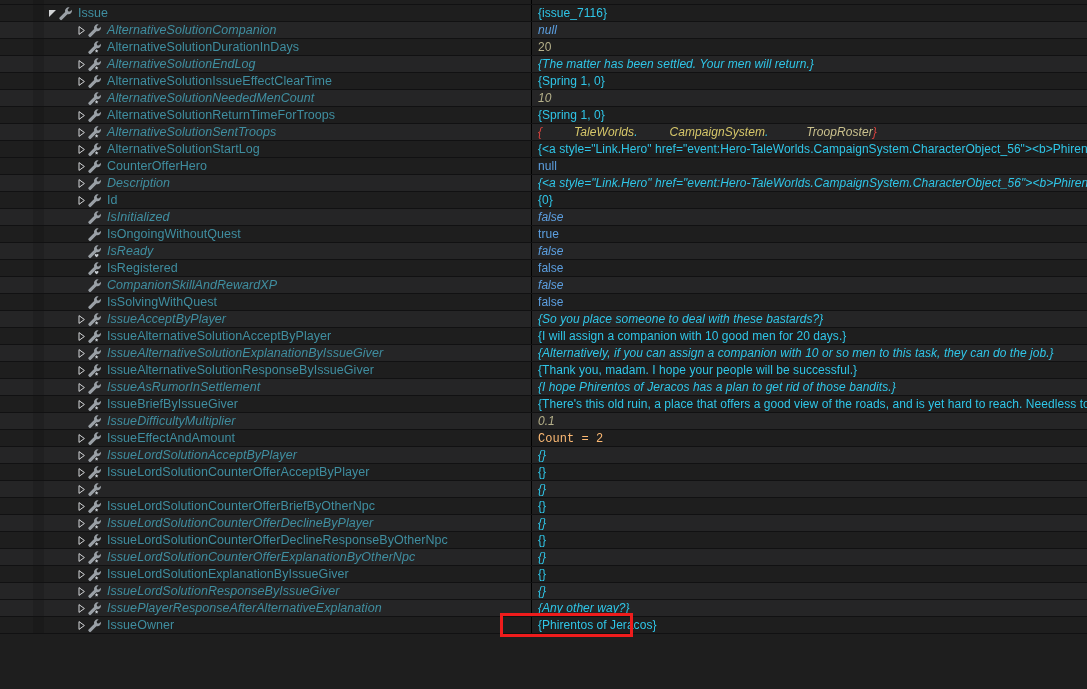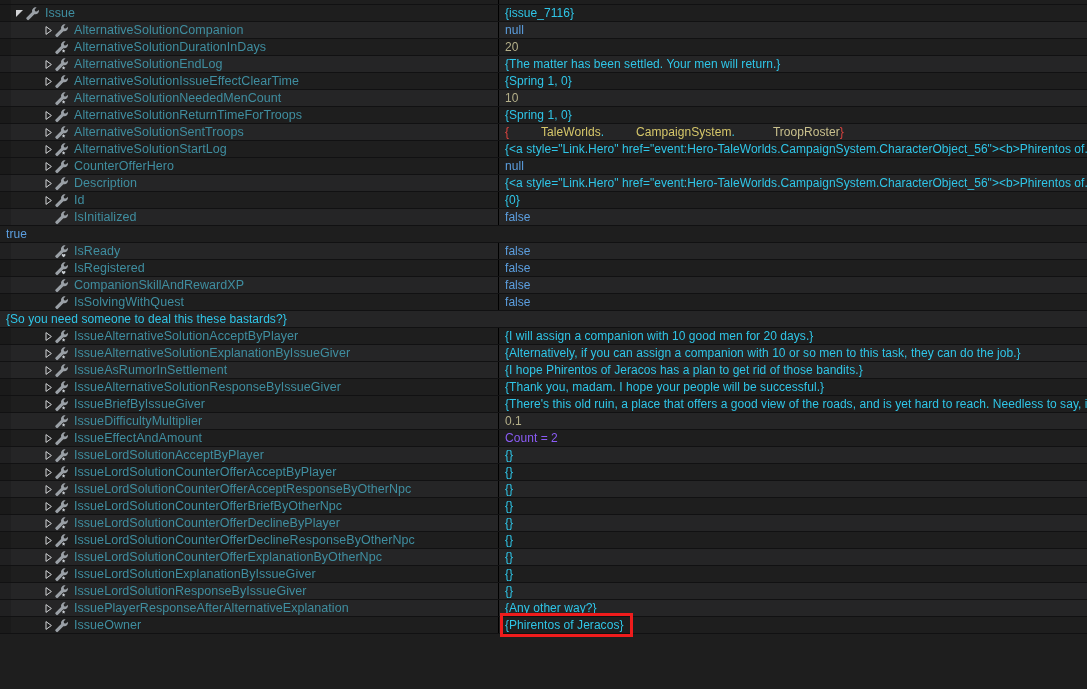--- a/index.html
+++ b/index.html
@@ -26,39 +26,40 @@
   .row {
     position: relative;
     display: flex;
     height: 17px;
     box-sizing: border-box;
     border-bottom: 1px solid #111112;
     background: #1e1e1e;
     align-items: center;
     overflow: hidden;
   }
-  .row.alt { background: #252526; }
+  .row.alt { background: #252526; font-style: italic; }
 
   
   .row.sliver {
     height: 5px;
     border-bottom: 1px solid #111112;
   }
 
   
   .name-cell {
     position: relative;
     width: 499px;
     min-width: 499px;
     height: 100%;
     display: flex;
     align-items: center;
     box-sizing: border-box;
     border-right: 1px solid #000000;
     overflow: hidden;
+    margin-left: 33px;
   }
   
   .name-cell::before {
     content: "";
     position: absolute;
     left: 0; top: 0; bottom: 0;
     width: 11px;
     background: #1a1a1a;
     pointer-events: none;
   }
@@ -106,21 +107,21 @@
   }
   .vtext {
     font-size: 12px;
     line-height: 14px;
     white-space: nowrap;
     letter-spacing: 0.05px;
   }
   .v-obj  { color: #2fc6e8; }   
   .v-kw   { color: #5c9fe0; }   
   .v-num  { color: #b5b08a; text-align: center; }   
-  .v-cnt  { color: #8b5cf6; }   
+  .v-cnt  { color: #fdba74; font-family: Liberation Mono, monospace; }   
 
   
   .v-brace { color: #d9433f; }
   .v-ns    { color: #d6c76a; padding-left: 32px; }
   .v-dot   { color: #2fc6e8; }
   .v-type  { color: #c9c08d; margin-left: 38px; }
 
   
   .annot {
     position: absolute;
@@ -375,20 +376,30 @@
               <path d="M11.6 1.5a3.6 3.6 0 0 0-4.5 4.4L1.6 11.4a1.2 1.2 0 0 0 0 1.7l.6.6a1.2 1.2 0 0 0 1.7 0l5.5-5.5a3.6 3.6 0 0 0 4.4-4.5L11.9 5.5 10 5.2 9.7 3.3z" fill="#9aa0a6"></path>
             </svg>
           </span>
           <span class="pname">IsInitialized</span>
         </div>
         <div class="value-cell">
           <span class="vtext"><span class="v-kw">false</span></span>
         </div>
       </div>
       <div class="row">
+        <div class="name-cell">
+          <span class="indent" style="width:41px"></span>
+          <span class="exp"></span>
+          <span class="ico">
+            <svg width="17" height="15" viewBox="0 0 17 15">
+              <path d="M11.6 1.5a3.6 3.6 0 0 0-4.5 4.4L1.6 11.4a1.2 1.2 0 0 0 0 1.7l.6.6a1.2 1.2 0 0 0 1.7 0l5.5-5.5a3.6 3.6 0 0 0 4.4-4.5L11.9 5.5 10 5.2 9.7 3.3z" fill="#9aa0a6"></path>
+            </svg>
+          </span>
+          <span class="pname">IsOngoingWithoutQuest</span>
+        </div>
         <div class="value-cell">
           <span class="vtext"><span class="v-kw">true</span></span>
         </div>
       </div>
       <div class="row alt">
         <div class="name-cell">
           <span class="indent" style="width:41px"></span>
           <span class="exp"></span>
           <span class="ico">
             <svg width="17" height="15" viewBox="0 0 17 15">
@@ -442,22 +453,37 @@
               <path d="M11.6 1.5a3.6 3.6 0 0 0-4.5 4.4L1.6 11.4a1.2 1.2 0 0 0 0 1.7l.6.6a1.2 1.2 0 0 0 1.7 0l5.5-5.5a3.6 3.6 0 0 0 4.4-4.5L11.9 5.5 10 5.2 9.7 3.3z" fill="#9aa0a6"></path>
             </svg>
           </span>
           <span class="pname">IsSolvingWithQuest</span>
         </div>
         <div class="value-cell">
           <span class="vtext"><span class="v-kw">false</span></span>
         </div>
       </div>
       <div class="row alt">
-        <div class="value-cell">
-          <span class="vtext"><span class="v-obj">{So you need someone to deal this these bastards?}</span></span>
+        <div class="name-cell">
+          <span class="indent" style="width:41px"></span>
+          <span class="exp">
+            <svg width="11" height="11" viewBox="0 0 11 11">
+              <path d="M3 1.6 L8.4 5.5 L3 9.4 Z" fill="none" stroke="#d2d4d6" stroke-width="1"></path>
+            </svg>
+          </span>
+          <span class="ico">
+            <svg width="17" height="15" viewBox="0 0 17 15">
+              <path d="M11.6 1.5a3.6 3.6 0 0 0-4.5 4.4L1.6 11.4a1.2 1.2 0 0 0 0 1.7l.6.6a1.2 1.2 0 0 0 1.7 0l5.5-5.5a3.6 3.6 0 0 0 4.4-4.5L11.9 5.5 10 5.2 9.7 3.3z" fill="#9aa0a6"></path>
+              <path d="M9.6 9.1l.55 1.16 1.27.16-.93.88.24 1.26-1.13-.62-1.13.62.24-1.26-.93-.88 1.27-.16z" fill="#c8cdd2"></path>
+            </svg>
+          </span>
+          <span class="pname">IssueAcceptByPlayer</span>
+        </div>
+        <div class="value-cell">
+          <span class="vtext"><span class="v-obj">{So you place someone to deal with these bastards?}</span></span>
         </div>
       </div>
       <div class="row">
         <div class="name-cell">
           <span class="indent" style="width:41px"></span>
           <span class="exp">
             <svg width="11" height="11" viewBox="0 0 11 11">
               <path d="M3 1.6 L8.4 5.5 L3 9.4 Z" fill="none" stroke="#d2d4d6" stroke-width="1"></path>
             </svg>
           </span>
@@ -486,20 +512,40 @@
               <path d="M11.6 1.5a3.6 3.6 0 0 0-4.5 4.4L1.6 11.4a1.2 1.2 0 0 0 0 1.7l.6.6a1.2 1.2 0 0 0 1.7 0l5.5-5.5a3.6 3.6 0 0 0 4.4-4.5L11.9 5.5 10 5.2 9.7 3.3z" fill="#9aa0a6"></path>
               <path d="M9.6 9.1l.55 1.16 1.27.16-.93.88.24 1.26-1.13-.62-1.13.62.24-1.26-.93-.88 1.27-.16z" fill="#c8cdd2"></path>
             </svg>
           </span>
           <span class="pname">IssueAlternativeSolutionExplanationByIssueGiver</span>
         </div>
         <div class="value-cell">
           <span class="vtext"><span class="v-obj">{Alternatively, if you can assign a companion with 10 or so men to this task, they can do the job.}</span></span>
         </div>
       </div>
+      <div class="row">
+        <div class="name-cell">
+          <span class="indent" style="width:41px"></span>
+          <span class="exp">
+            <svg width="11" height="11" viewBox="0 0 11 11">
+              <path d="M3 1.6 L8.4 5.5 L3 9.4 Z" fill="none" stroke="#d2d4d6" stroke-width="1"></path>
+            </svg>
+          </span>
+          <span class="ico">
+            <svg width="17" height="15" viewBox="0 0 17 15">
+              <path d="M11.6 1.5a3.6 3.6 0 0 0-4.5 4.4L1.6 11.4a1.2 1.2 0 0 0 0 1.7l.6.6a1.2 1.2 0 0 0 1.7 0l5.5-5.5a3.6 3.6 0 0 0 4.4-4.5L11.9 5.5 10 5.2 9.7 3.3z" fill="#9aa0a6"></path>
+              <path d="M9.6 9.1l.55 1.16 1.27.16-.93.88.24 1.26-1.13-.62-1.13.62.24-1.26-.93-.88 1.27-.16z" fill="#c8cdd2"></path>
+            </svg>
+          </span>
+          <span class="pname">IssueAlternativeSolutionResponseByIssueGiver</span>
+        </div>
+        <div class="value-cell">
+          <span class="vtext"><span class="v-obj">{Thank you, madam. I hope your people will be successful.}</span></span>
+        </div>
+      </div>
       <div class="row alt">
         <div class="name-cell">
           <span class="indent" style="width:41px"></span>
           <span class="exp">
             <svg width="11" height="11" viewBox="0 0 11 11">
               <path d="M3 1.6 L8.4 5.5 L3 9.4 Z" fill="none" stroke="#d2d4d6" stroke-width="1"></path>
             </svg>
           </span>
           <span class="ico">
             <svg width="17" height="15" viewBox="0 0 17 15">
@@ -519,40 +565,20 @@
             <svg width="11" height="11" viewBox="0 0 11 11">
               <path d="M3 1.6 L8.4 5.5 L3 9.4 Z" fill="none" stroke="#d2d4d6" stroke-width="1"></path>
             </svg>
           </span>
           <span class="ico">
             <svg width="17" height="15" viewBox="0 0 17 15">
               <path d="M11.6 1.5a3.6 3.6 0 0 0-4.5 4.4L1.6 11.4a1.2 1.2 0 0 0 0 1.7l.6.6a1.2 1.2 0 0 0 1.7 0l5.5-5.5a3.6 3.6 0 0 0 4.4-4.5L11.9 5.5 10 5.2 9.7 3.3z" fill="#9aa0a6"></path>
               <path d="M9.6 9.1l.55 1.16 1.27.16-.93.88.24 1.26-1.13-.62-1.13.62.24-1.26-.93-.88 1.27-.16z" fill="#c8cdd2"></path>
             </svg>
           </span>
-          <span class="pname">IssueAlternativeSolutionResponseByIssueGiver</span>
-        </div>
-        <div class="value-cell">
-          <span class="vtext"><span class="v-obj">{Thank you, madam. I hope your people will be successful.}</span></span>
-        </div>
-      </div>
-      <div class="row">
-        <div class="name-cell">
-          <span class="indent" style="width:41px"></span>
-          <span class="exp">
-            <svg width="11" height="11" viewBox="0 0 11 11">
-              <path d="M3 1.6 L8.4 5.5 L3 9.4 Z" fill="none" stroke="#d2d4d6" stroke-width="1"></path>
-            </svg>
-          </span>
-          <span class="ico">
-            <svg width="17" height="15" viewBox="0 0 17 15">
-              <path d="M11.6 1.5a3.6 3.6 0 0 0-4.5 4.4L1.6 11.4a1.2 1.2 0 0 0 0 1.7l.6.6a1.2 1.2 0 0 0 1.7 0l5.5-5.5a3.6 3.6 0 0 0 4.4-4.5L11.9 5.5 10 5.2 9.7 3.3z" fill="#9aa0a6"></path>
-              <path d="M9.6 9.1l.55 1.16 1.27.16-.93.88.24 1.26-1.13-.62-1.13.62.24-1.26-.93-.88 1.27-.16z" fill="#c8cdd2"></path>
-            </svg>
-          </span>
           <span class="pname">IssueBriefByIssueGiver</span>
         </div>
         <div class="value-cell">
           <span class="vtext"><span class="v-obj">{There's this old ruin, a place that offers a good view of the roads, and is yet hard to reach. Needless to say, it...</span></span>
         </div>
       </div>
       <div class="row alt">
         <div class="name-cell">
           <span class="indent" style="width:41px"></span>
           <span class="exp"></span>
@@ -634,21 +660,20 @@
             <svg width="11" height="11" viewBox="0 0 11 11">
               <path d="M3 1.6 L8.4 5.5 L3 9.4 Z" fill="none" stroke="#d2d4d6" stroke-width="1"></path>
             </svg>
           </span>
           <span class="ico">
             <svg width="17" height="15" viewBox="0 0 17 15">
               <path d="M11.6 1.5a3.6 3.6 0 0 0-4.5 4.4L1.6 11.4a1.2 1.2 0 0 0 0 1.7l.6.6a1.2 1.2 0 0 0 1.7 0l5.5-5.5a3.6 3.6 0 0 0 4.4-4.5L11.9 5.5 10 5.2 9.7 3.3z" fill="#9aa0a6"></path>
               <path d="M9.6 9.1l.55 1.16 1.27.16-.93.88.24 1.26-1.13-.62-1.13.62.24-1.26-.93-.88 1.27-.16z" fill="#c8cdd2"></path>
             </svg>
           </span>
-          <span class="pname">IssueLordSolutionCounterOfferAcceptResponseByOtherNpc</span>
         </div>
         <div class="value-cell">
           <span class="vtext"><span class="v-obj">{}</span></span>
         </div>
       </div>
       <div class="row">
         <div class="name-cell">
           <span class="indent" style="width:41px"></span>
           <span class="exp">
             <svg width="11" height="11" viewBox="0 0 11 11">

